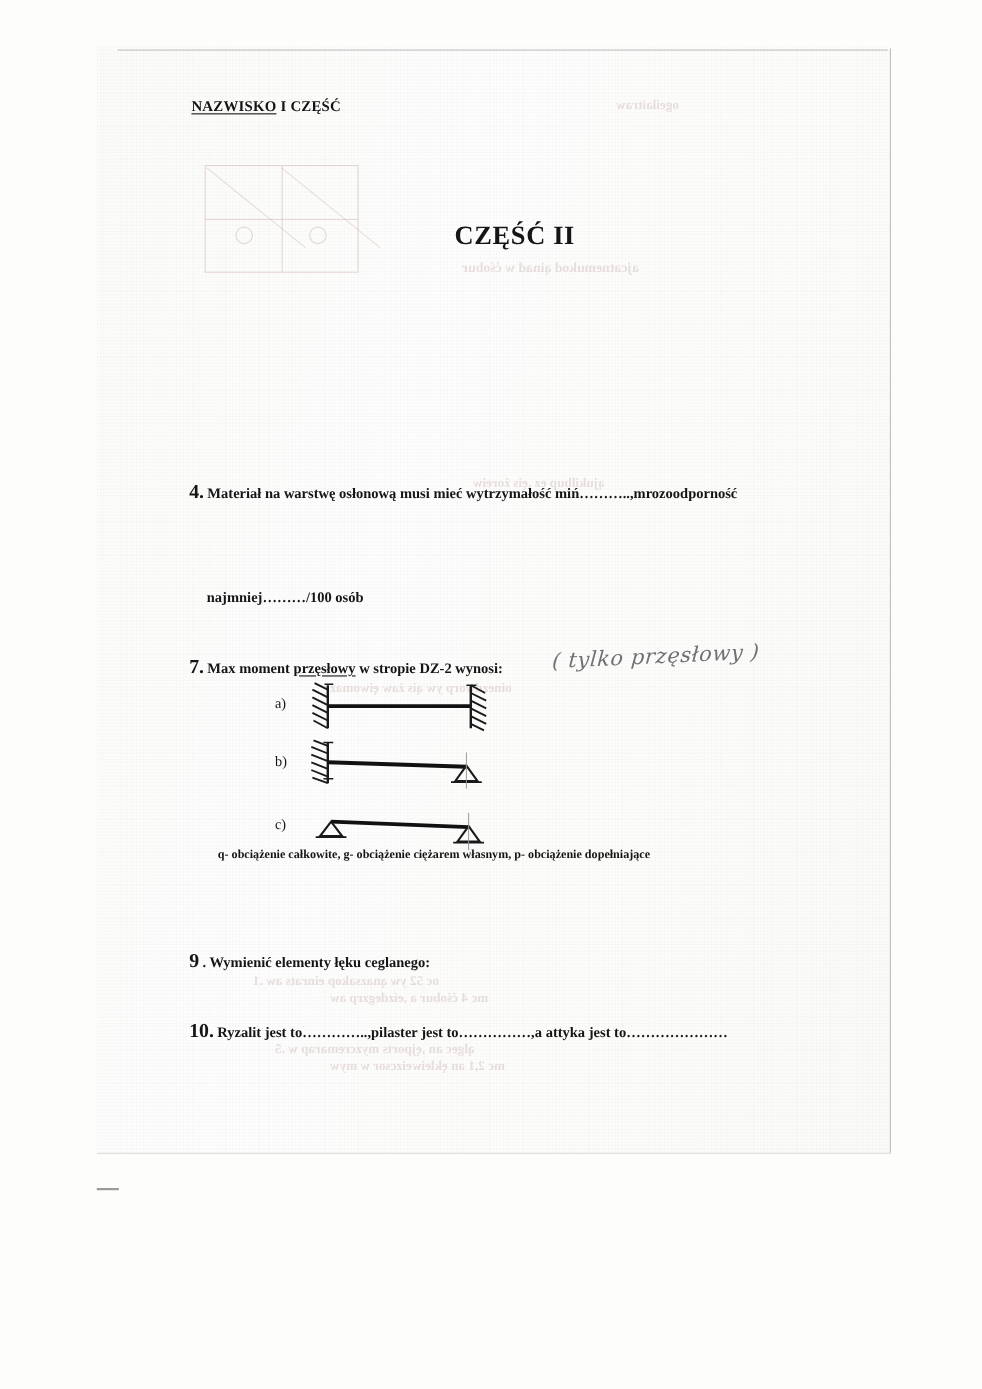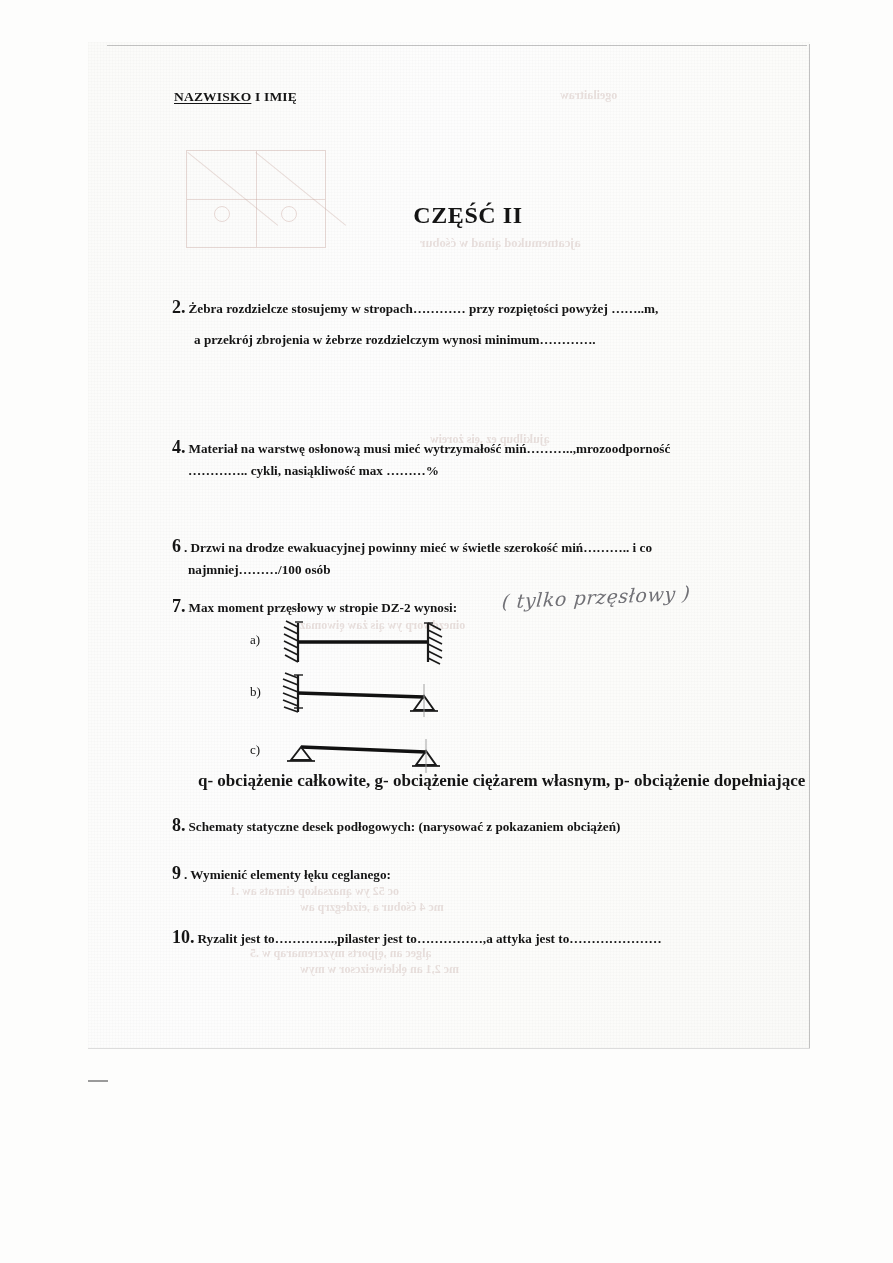--- a/index.html
+++ b/index.html
@@ -158,31 +158,31 @@
     font-weight: bold;
     line-height: 1.52;
     width: 640px;
   }
   .q .num {
     font-size: 18px;
     font-weight: bold;
     margin-right: 3px;
     letter-spacing: 0;
   }
-  .q .ul { text-underline-offset: 2px; }
+  .q .ul { text-decoration: underline; text-underline-offset: 2px; }
   .q .ind { display: inline-block; padding-left: 22px; }
 
   #q1 { left: 84px; top: 207px; }
   #q2 { left: 84px; top: 252px; }
   #q3 { left: 84px; top: 332px; }
   #q4 { left: 84px; top: 392px; }
   #q5 { left: 84px; top: 448px; }
   #q6 { left: 84px; top: 491px; }
   #q7 { left: 84px; top: 551px; }
-  #legend { left: 110px; top: 729px; font-size: 17px; font-weight: bold; width: 640px;}
+  #legend { left: 110px; top: 729px; font-size: 11px; font-weight: bold; width: 640px;}
   #q8 { left: 84px; top: 770px; }
   #q9 { left: 84px; top: 818px; }
   #q10 { left: 84px; top: 882px; }
 
   
   #hand-note {
     position: absolute;
     left: 414px;
     top: 544px;
     font-family: "DejaVu Serif", serif;
@@ -240,49 +240,38 @@
   <div class="bleed" style="left:430px; top:432px; font-size:12px;">ąjukilbup ez ,ęis żoreiw</div>
   <div class="bleed" style="left:300px; top:618px; font-size:12px;">oinezdworp yw ąis żaw ęiwomaz</div>
   <div class="bleed" style="left:230px; top:884px; font-size:12px;">oc 52 yw ąnazsakop einrats aw .1</div>
   <div class="bleed" style="left:300px; top:900px; font-size:12px;">mc 4 ćśobur a ,eizdegzrp aw</div>
   <div class="bleed" style="left:250px; top:946px; font-size:12px;">ąlgec an ,ęjports myzcremarap w .5</div>
   <div class="bleed" style="left:300px; top:962px; font-size:12px;">mc 2,1 an ękleiweizcsor w myw</div>
 
   <div id="content">
 
     <div class="blk" id="name-label">
-      <span class="u">NAZWISKO</span><span> I IMIĘ</span>
+      <span class="u">NAZWISKO</span><span> I CZĘŚĆ</span>
     </div>
 
     <div class="blk" id="doc-title">CZĘŚĆ II</div>
 
 
-    <div class="blk q" id="q2">
-      <div>
-        <span class="num">2.</span><span>Żebra rozdzielcze stosujemy w stropach………… przy rozpiętości powyżej ……..m,</span>
-      </div>
-      <div style="height:9px"></div>
-      <div class="ind">a przekrój zbrojenia w żebrze rozdzielczym wynosi minimum………….</div>
-    </div>
 
     <div class="blk q" id="q3">
     </div>
 
     <div class="blk q" id="q4">
       <div>
         <span class="num">4.</span><span>Materiał na warstwę osłonową musi mieć wytrzymałość mіń………..,mrozoodporność</span>
       </div>
-      <div style="padding-left:16px">………….. cykli, nasiąkliwość max ………%</div>
     </div>
 
 
     <div class="blk q" id="q6">
-      <div>
-        <span class="num">6</span><span>. Drzwi na drodze ewakuacyjnej powinny mieć w świetle szerokość mіń……….. i  co</span>
-      </div>
       <div style="padding-left:16px">najmniej………/100 osób</div>
     </div>
 
     <div class="blk q" id="q7">
       <span class="num">7.</span><span>Max moment </span><span class="ul">przęsłowy</span><span> w stropie DZ-2 wynosi:</span>
     </div>
 
     <div id="hand-note">( tylko przęsłowy )</div>
 
     <div id="beams">
@@ -354,23 +343,20 @@
 
           <polygon points="150,21 140,35 160,35" fill="none" stroke="#1a1a1a" stroke-width="1.9"></polygon>
           <line x1="136" y1="36" x2="164" y2="36" stroke="#1a1a1a" stroke-width="1.7"></line>
           <line x1="150" y1="9" x2="150" y2="43" stroke="#999" stroke-width="0.9"></line>
         </svg>
       </div>
     </div>
 
     <div class="blk" id="legend">q- obciążenie całkowite, g- obciążenie ciężarem własnym,  p- obciążenie dopełniające</div>
 
-    <div class="blk q" id="q8">
-      <span class="num">8.</span><span>Schematy statyczne desek podłogowych: (narysować z pokazaniem obciążeń)</span>
-    </div>
 
     <div class="blk q" id="q9">
       <span class="num">9</span><span>. Wymienić elementy łęku ceglanego:</span>
     </div>
 
     <div class="blk q" id="q10">
       <span class="num">10.</span><span>Ryzalit jest to…………..,pilaster jest to……………,a attyka jest to…………………</span>
     </div>
 
   </div>

